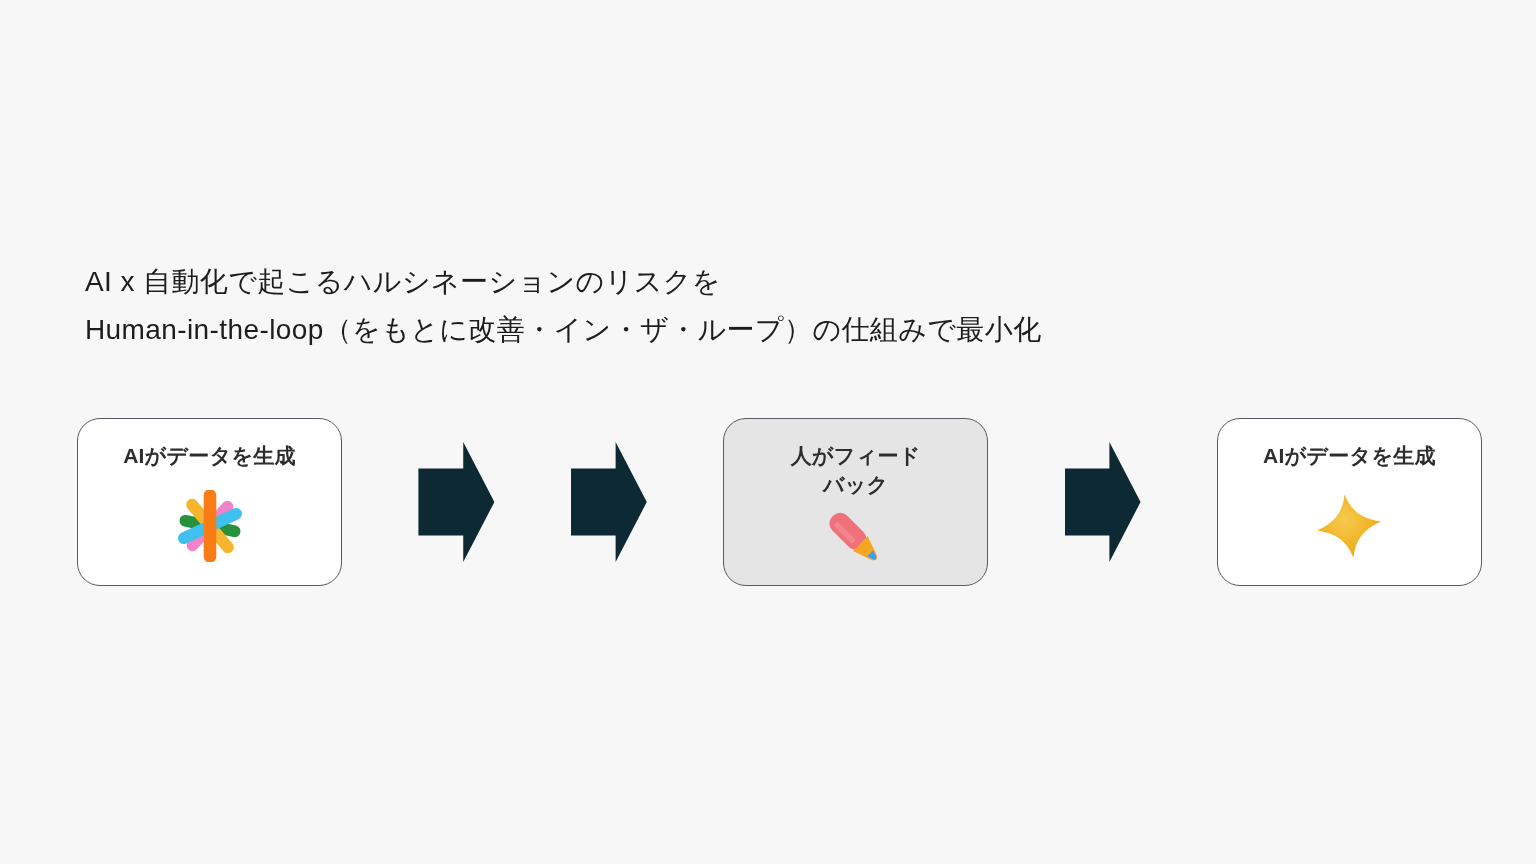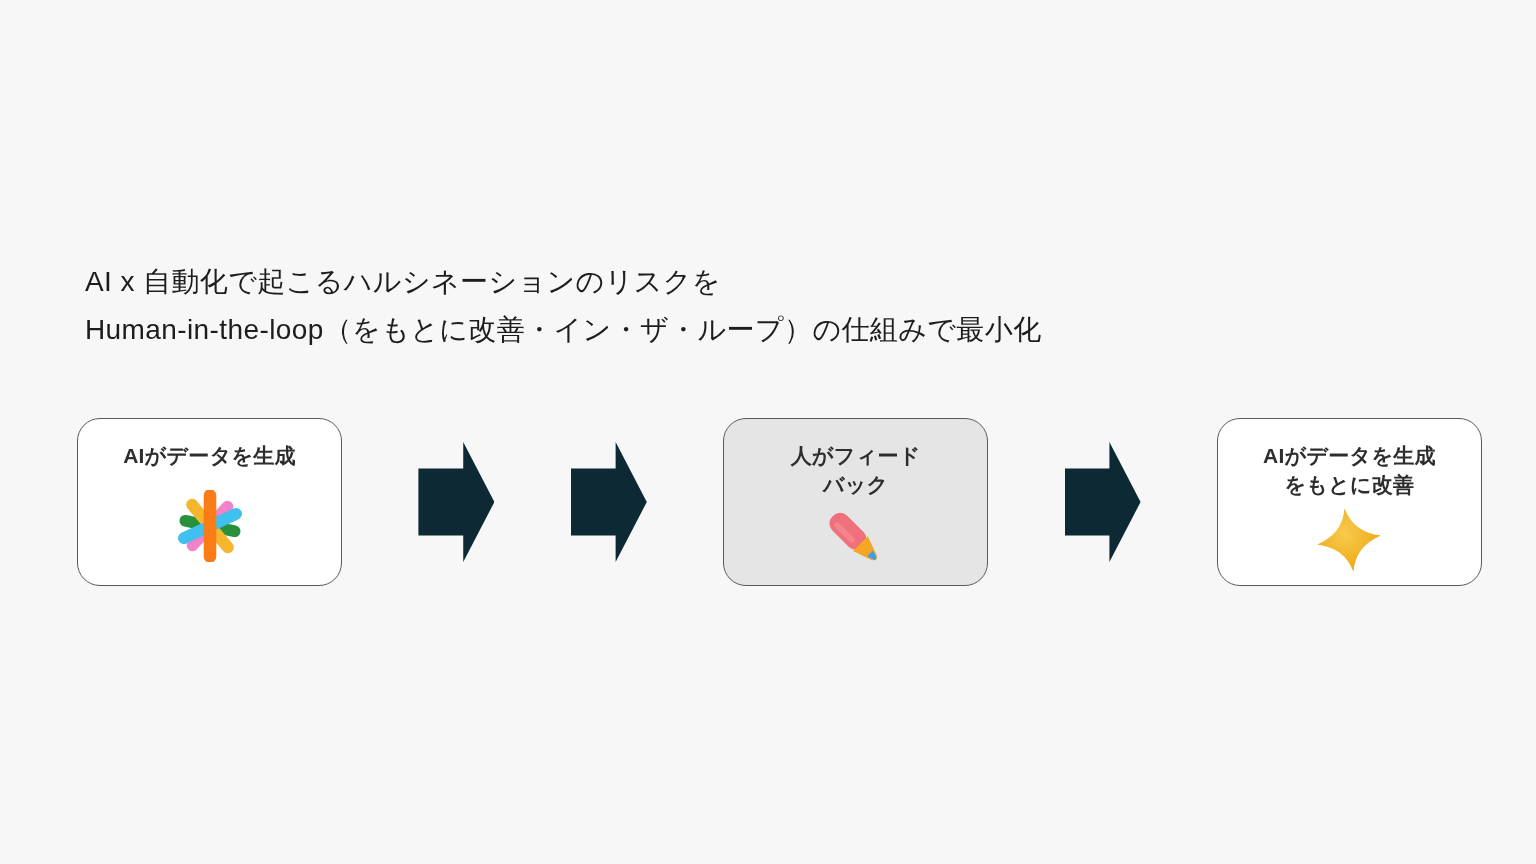--- a/index.html
+++ b/index.html
@@ -105,21 +105,20 @@
           </g>
         </svg>
       </div>
     </div>
 
     <div class="arrow"></div>
 
     <div class="step">
       <div class="step-label">
         <span>AIがデータを生成</span>
-        <span>をもとに改善</span>
       </div>
       <div class="icon-wrap">
         <svg width="78" height="78" viewBox="0 0 80 80">
           <defs>
             <radialGradient id="goldGrad" cx="45%" cy="40%" r="65%">
               <stop offset="0%" stop-color="#f8ca4f"></stop>
               <stop offset="100%" stop-color="#eca50f"></stop>
             </radialGradient>
           </defs>
           <path d="M40 7 C44 25 55 35 73 40 C55 45 44 55 40 73 C36 55 25 45 7 40 C25 35 36 25 40 7 Z" fill="url(#goldGrad)" transform="rotate(-8 40 40)"></path>

